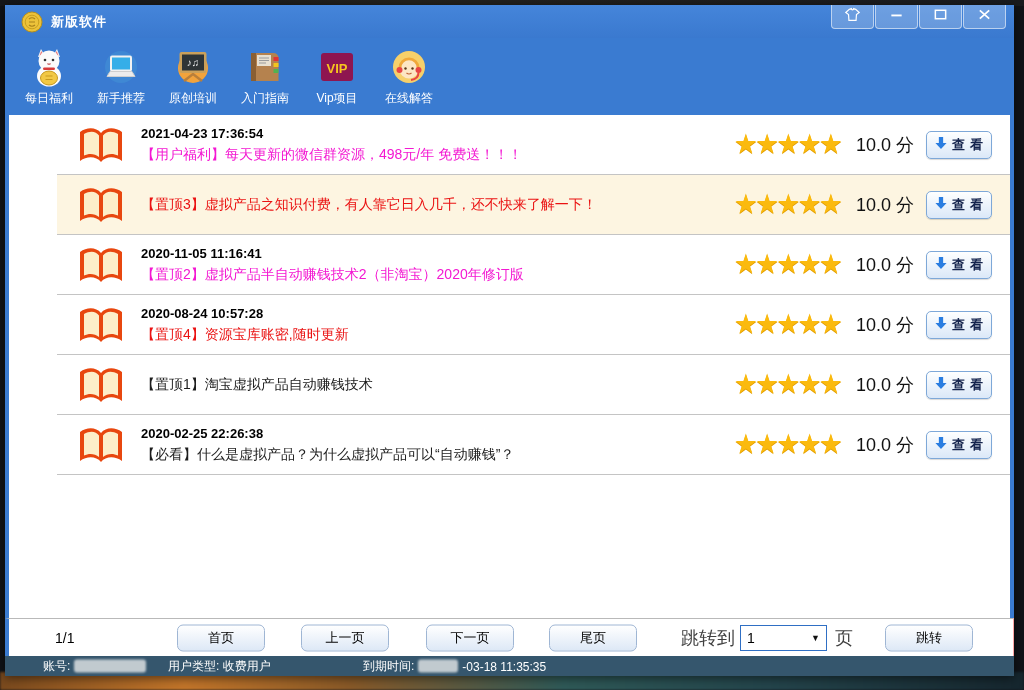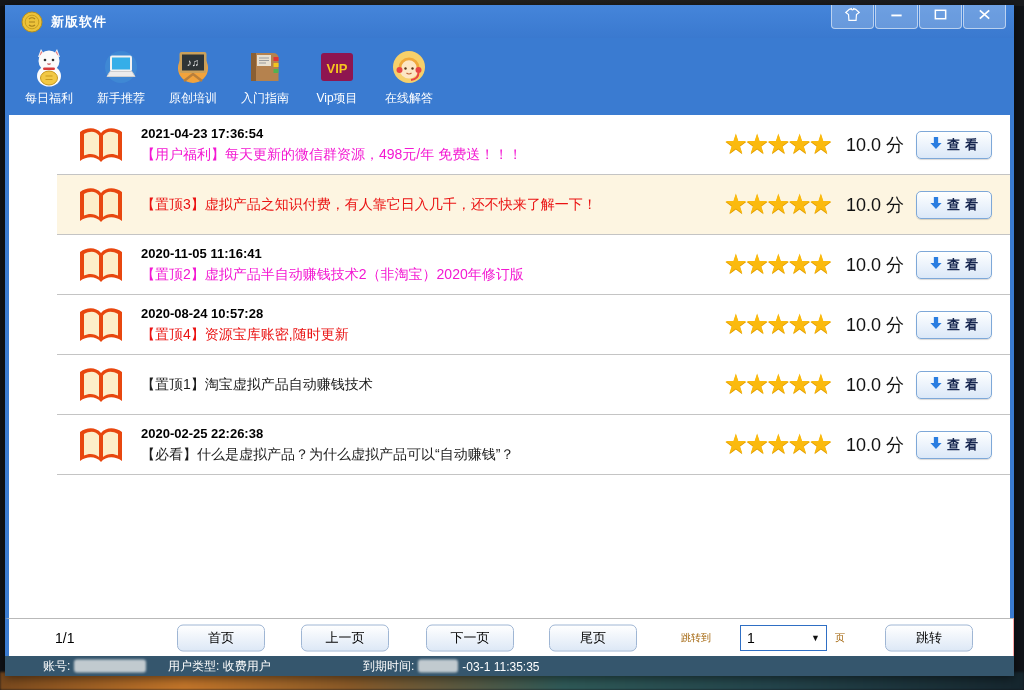--- a/index.html
+++ b/index.html
@@ -76,21 +76,21 @@
   .row-date { font-size:13px; font-weight:bold; color:#000; margin-bottom:5px; }
   .row-title { font-size:14px; white-space:nowrap; }
   .c-magenta { color:#f318d2; }
   .c-red { color:#ea1212; }
   .c-black { color:#1c1c1c; }
   .stars { display:flex; margin-right:8px; }
   .star { font-size:27px; line-height:27px; color:#fbba0e; letter-spacing:-3px;
           text-shadow:0 1px 0 #e09c00; }
   .row-score { font-size:18px; color:#111; margin:0 12px 0 8px; white-space:nowrap; }
   .view-btn {
-    width:76px; height:28px; border-radius:5px;
+    width:66px; height:28px; border-radius:5px;
     background:linear-gradient(180deg,#feffff,#dbe8f8);
     border:1px solid #7ea8d8; box-shadow:0 1px 1px rgba(0,0,0,.15);
     display:flex; align-items:center; justify-content:center; gap:5px;
     cursor:pointer;
   }
   .view-btn-label { font-size:13px; font-weight:bold; color:#16254e; letter-spacing:5px; margin-right:-5px; }
 
   
   .pagination {
     height:38px; flex:0 0 38px; background:#fff; position:relative;
@@ -99,21 +99,21 @@
   }
   .pg-abs { position:absolute; top:50%; transform:translateY(-50%); }
   .pg-btn {
     height:27px; width:88px; border-radius:6px;
     background:linear-gradient(180deg,#ffffff,#dde8f6);
     border:1px solid #9fb6d4;
     display:flex; align-items:center; justify-content:center;
     font-size:13px; color:#000; cursor:pointer;
   }
   .pg-indicator { font-size:14px; color:#000; }
-  .pg-label { font-size:10px; color:#a16207; }
+  .pg-label { font-size:18px; color:#404040; }
   .jump-select {
     width:87px; height:26px; background:#fff; border:1px solid #2f6fc4;
     display:flex; align-items:center; cursor:pointer;
   }
   .jump-select .jump-value { flex:1; padding-left:6px; font-size:14px; color:#000; }
   .jump-select .jump-arrow { font-size:9px; color:#111; padding-right:6px; }
 
   
   .statusbar {
     height:20px; flex:0 0 20px; background:#35566d; position:relative;
@@ -465,17 +465,17 @@
       <span>账号:</span>
       <span class="smudge" style="width:72px"></span>
     </span>
     <span class="sb-item" style="left:163px">
       <span>用户类型:</span>&nbsp;
       <span>收费用户</span>
     </span>
     <span class="sb-item" style="left:358px">
       <span>到期时间:</span>
       <span class="smudge" style="width:40px"></span>
-      <span>-03-1 11:35:35</span>
+      <span>-03-18 11:35:35</span>
     </span>
   </div>
 
 </div>
 
 </body></html>

